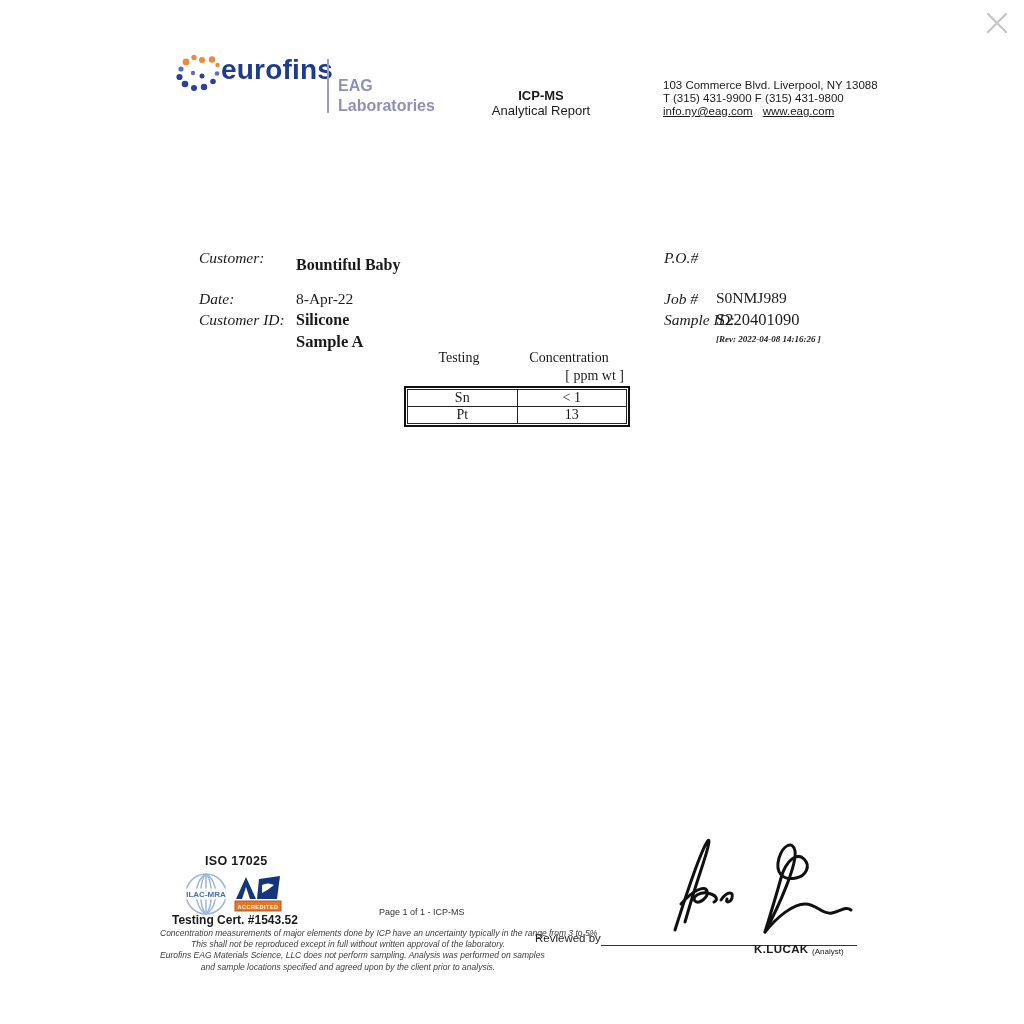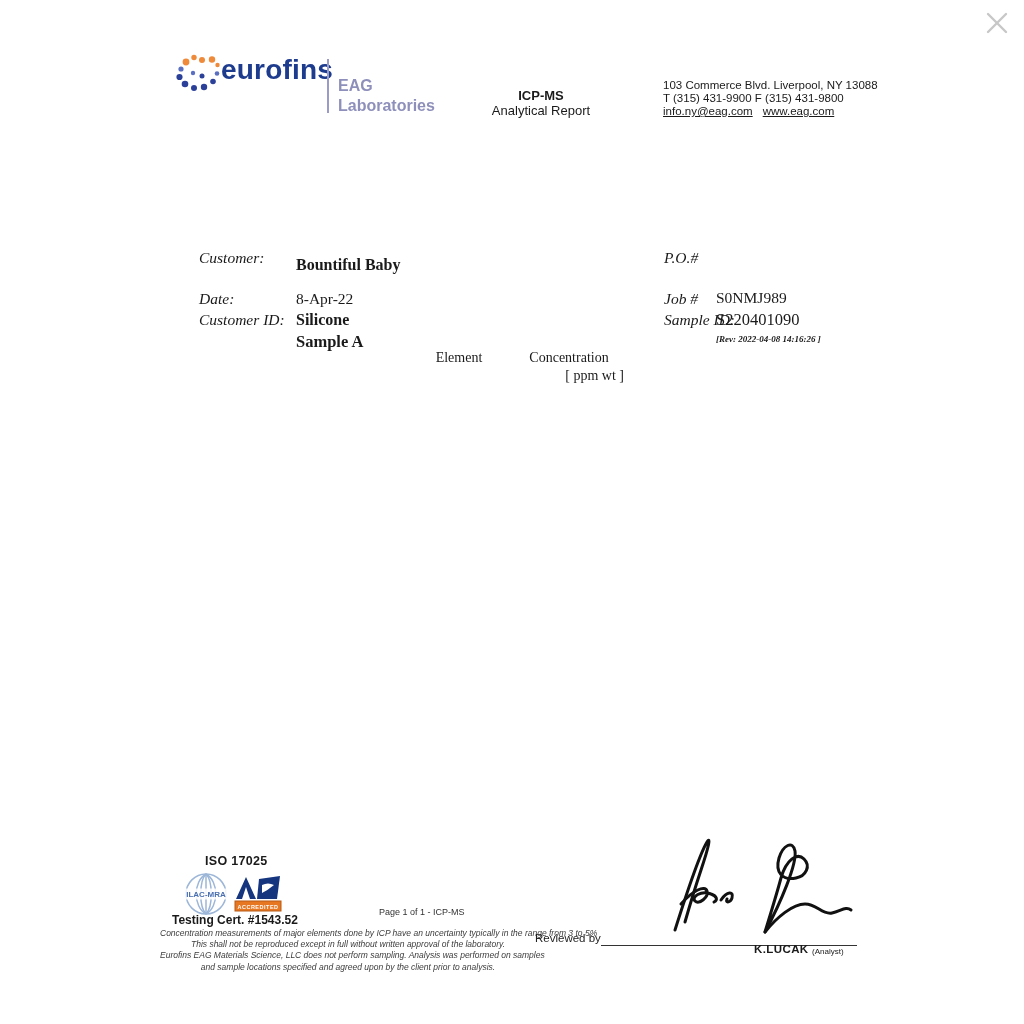--- a/index.html
+++ b/index.html
@@ -121,23 +121,37 @@
   <div class="abs serif val v-job">S0NMJ989</div>
 
   <div class="abs serif ital lbl l-custid">Customer ID:</div>
   <div class="abs serif bold val v-custid">Silicone</div>
   <div class="abs serif ital lbl l-sampleid">Sample ID:</div>
   <div class="abs serif val v-sampleid">S220401090</div>
 
   <div class="abs serif bold v-samplename">Sample A</div>
   <div class="abs serif rev-note">[Rev: 2022-04-08  14:16:26 ]</div>
 
-  <div class="abs serif th-el">Element</div>
+  <div class="abs serif th-el">Testing</div>
   <div class="abs serif th-conc">Concentration</div>
   <div class="abs serif th-unit">[ ppm wt ]</div>
+  <div class="abs tbl">
+    <table>
+      <tbody>
+          <tr>
+        <td class="c1">Sn</td>
+        <td>&lt; 1</td>
+      </tr>
+      <tr>
+        <td class="c1">Pt</td>
+        <td>13</td>
+      </tr>
+    </tbody>
+      </table>
+  </div>
 
   <div class="abs iso">ISO 17025</div>
 
   <svg class="abs ilac-logo" width="54" height="46" viewBox="0 0 54 46">
     <g stroke="#9cb6d8" stroke-width="1.5" fill="none">
       <ellipse cx="27" cy="23" rx="20" ry="20"></ellipse>
       <path d="M27 3 C14 10 14 36 27 43"></path>
       <path d="M27 3 C40 10 40 36 27 43"></path>
       <path d="M27 3 C20 10 20 36 27 43"></path>
       <path d="M27 3 C34 10 34 36 27 43"></path>

